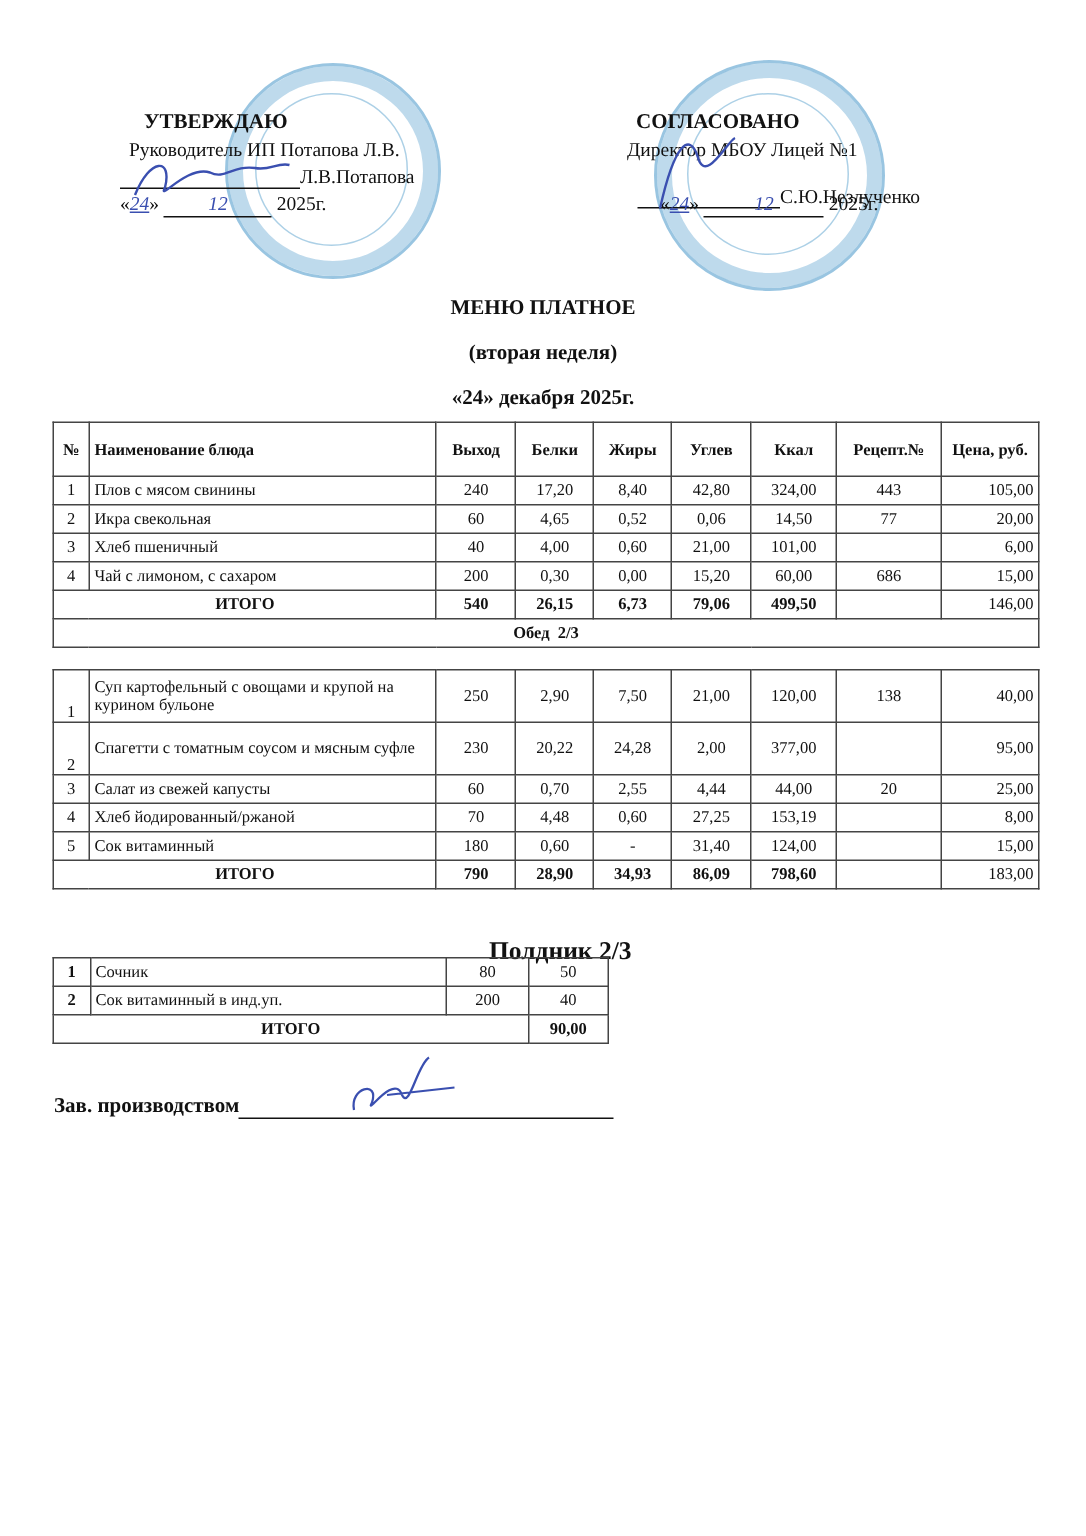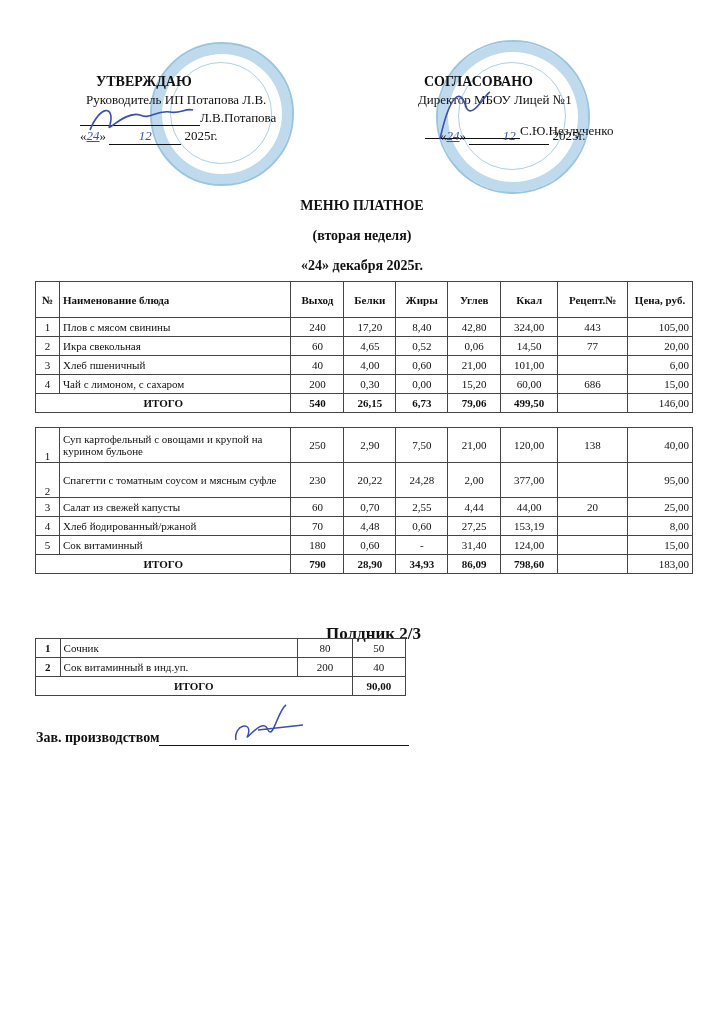--- a/index.html
+++ b/index.html
@@ -140,20 +140,23 @@
         <td class="c bold">540</td>
         <td class="c bold">26,15</td>
         <td class="c bold">6,73</td>
         <td class="c bold">79,06</td>
         <td class="c bold">499,50</td>
         <td class="c bold"></td>
         <td class="r" style="font-weight: normal;">146,00</td>
       </tr>
     </tbody>
   <tbody id="tbody-lunch-label">
+    <tr>
+      <td colspan="9" class="sec" style="white-space:pre;">Обед  2/3</td>
+    </tr>
     <tr class="gap">
         <td colspan="9" style="border:none;height:14px;"></td>
       </tr>
   </tbody>
   <tbody id="tbody-lunch">
       <tr>
         <td class="c" style="height: 34px; vertical-align: bottom;">1</td>
         <td class="l" style="height: 34px; vertical-align: middle;">Суп картофельный с овощами и крупой на курином бульоне</td>
         <td class="c" style="height: 34px; vertical-align: middle;">250</td>
         <td class="c" style="height: 34px; vertical-align: middle;">2,90</td>

